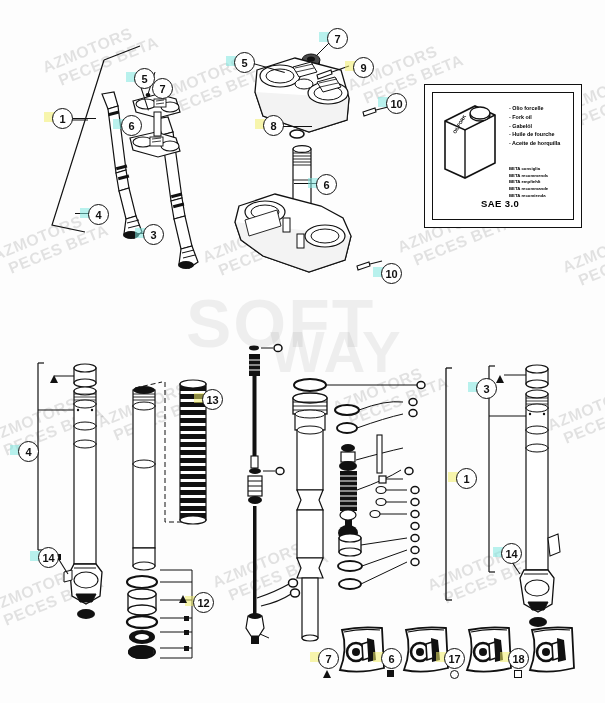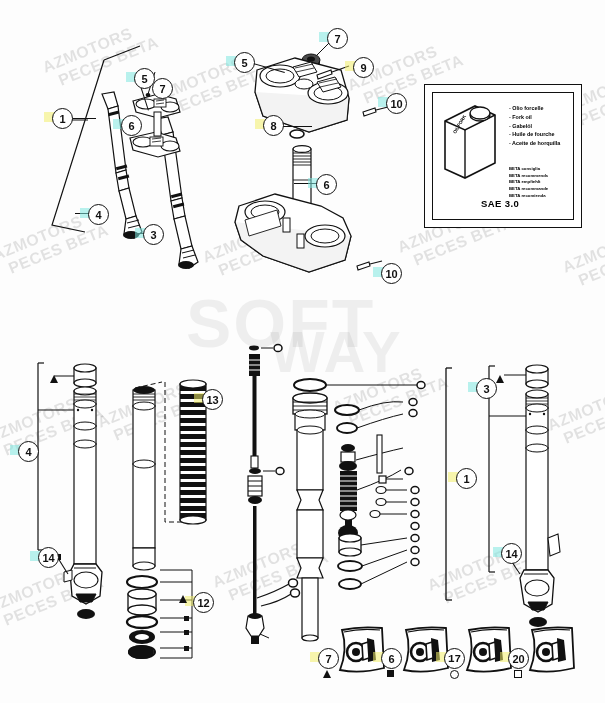--- a/index.html
+++ b/index.html
@@ -644,20 +644,20 @@
 
   <div class="hl yl" style="left:310px;top:652px;"></div>
   <div class="cal" style="left:318px;top:648px;">7</div>
   <div class="k-tri" style="left:323px;top:670px;"></div>
 
   <div class="hl yl" style="left:373px;top:652px;"></div>
   <div class="cal" style="left:381px;top:648px;">6</div>
   <div class="k-sq" style="left:387px;top:670px;"></div>
 
   <div class="hl yl" style="left:436px;top:652px;"></div>
-  <div class="cal" style="left:444px;top:648px;font-family:Liberation Mono, monospace;">17</div>
+  <div class="cal" style="left:444px;top:648px;">17</div>
   <div class="k-ci" style="left:450px;top:670px;"></div>
 
   <div class="hl yl" style="left:500px;top:652px;"></div>
-  <div class="cal" style="left:508px;top:648px;">20</div>
+  <div class="cal" style="left:508px;top:648px;">18</div>
   <div class="k-sqo" style="left:514px;top:670px;"></div>
 
 </div>
 
 </body></html>

